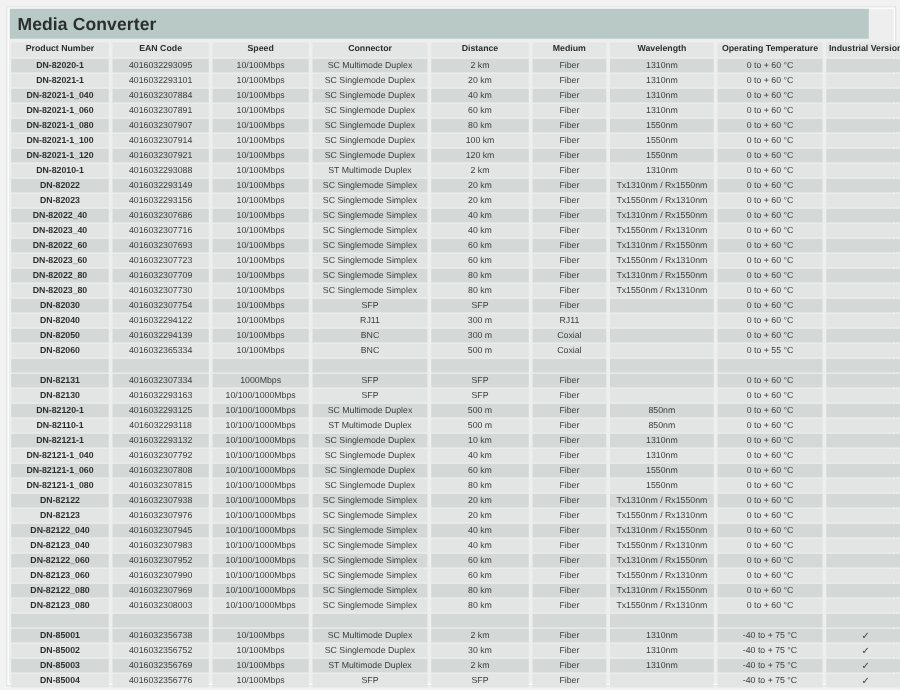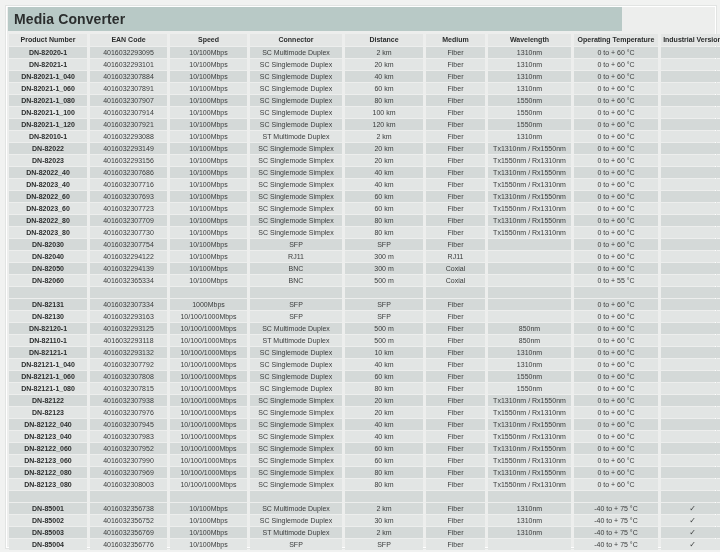--- a/index.html
+++ b/index.html
@@ -8,21 +8,21 @@
     background: #f1f2f1;
     font-family: "Liberation Sans", sans-serif;
   }
   .panel {
     position: absolute; left: 6px; top: 6px; width: 708px; height: 540px;
     background: #edeeed;
     border: 1px solid #ffffff;
     box-shadow: 0 0 0 1px #e2e4e3;
   }
   .title-bar {
-    position: absolute; left: 1px; top: 0; width: 614px; height: 24px;
+    position: absolute; left: 1px; top: 0; width: 687px; height: 24px;
     background: #b8c9c6;
   }
   .title {
     position: absolute; left: 6px; top: 4px;
     font-size: 14px; font-weight: bold; color: #2b2e2e;
     letter-spacing: 0.1px;
   }
   table {
     position: absolute; left: 1px; top: 26px;
     width: 706px;

